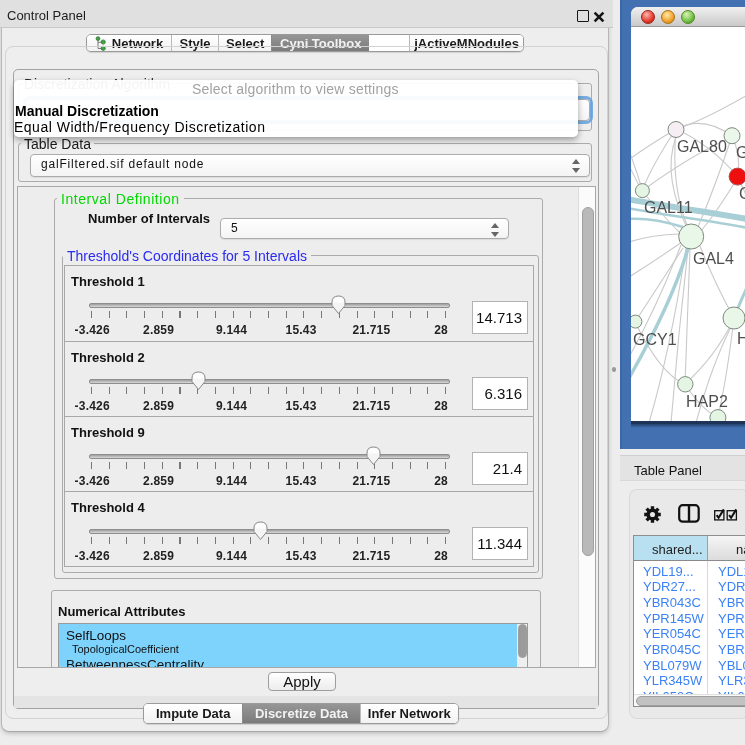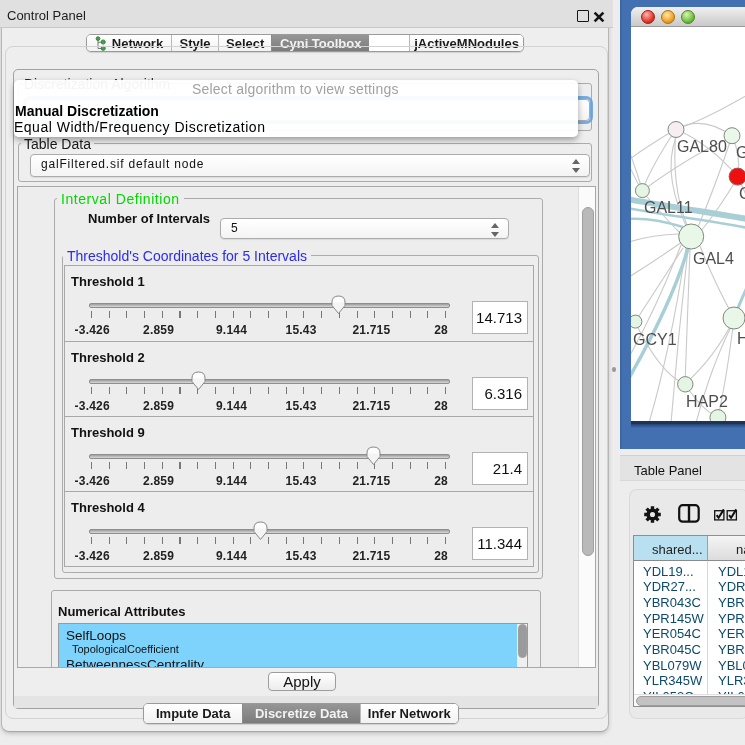--- a/index.html
+++ b/index.html
@@ -52,21 +52,21 @@
 #bluearea{left:620px;top:0;width:125px;height:449px;background:#4270b0;}
 #netwin{left:631px;top:7px;width:117px;height:414px;background:#fff;border-radius:7px 0 0 0;}
 #nettitle{position:absolute;left:0;top:0;width:117px;height:20px;border-radius:7px 0 0 0;
  background:linear-gradient(#f0f0f0,#c9c9c9);border-bottom:1px solid #9a9a9a;box-sizing:border-box;}
 .light{position:absolute;top:3px;width:14px;height:14px;border-radius:50%;box-sizing:border-box;}
 
 #tpbar{left:620px;top:455px;width:125px;height:26px;background:#e3e3e3;
  border-top:1px solid #d0d0d0;border-bottom:1px solid #d8d8d8;box-sizing:border-box;}
 #tpbox{left:630px;top:490px;width:118px;height:228px;background:#e9e9e9;border-radius:7px;
  box-shadow:0 0 0 1px #d9d9d9;}
-.trow{position:absolute;font-size:13px;color:#0c4a6e;white-space:nowrap;}
+.trow{position:absolute;font-size:13px;color:#3b82f6;white-space:nowrap;}
 </style>
 </head>
 <body>
 <div id="root">
 
   <div id="cpwin" class="abs"></div>
   <div id="cptitle" class="abs"></div>
   <div class="txt" style="left:7px;top:7.5px;font-size:13px;color:#1c1c1c;">Control Panel</div>
   <div class="abs" style="left:577px;top:10px;width:12px;height:12px;border:1.8px solid #151515;border-radius:1px;box-sizing:border-box;"></div>
   <svg class="abs" style="left:593px;top:10.5px;" width="12" height="12" viewBox="0 0 12 12">

